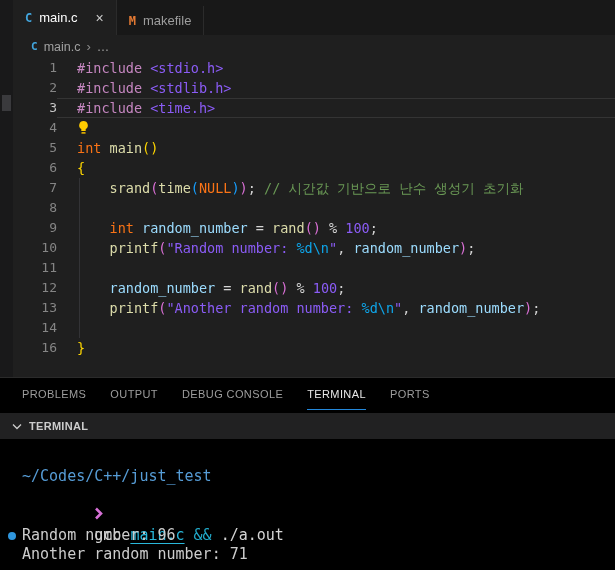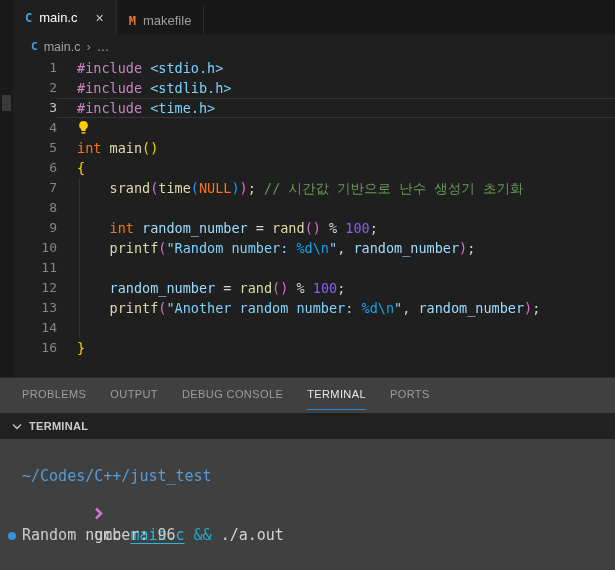--- a/index.html
+++ b/index.html
@@ -33,29 +33,29 @@
   .editor { position:absolute; left:13px; top:58px; width:602px; height:319px;
     background:#1f1f1f; font-family:"DejaVu Sans Mono", monospace; font-size:13.5px; }
   .row { display:flex; height:20px; line-height:20px; white-space:pre; }
   .ln { width:44px; text-align:right; color:#858585; flex:0 0 44px; font-size:13px; }
   .row.active .ln { color:#c6c6c6; }
   .code { flex:1 1 auto; padding-left:20px; position:relative; color:#d4d4d4; }
   .row.active .code { border-top:1px solid #343434; border-bottom:1px solid #343434;
     line-height:18px; }
   .code.guide::before { content:""; position:absolute; left:22px; top:0; bottom:0;
     width:1px; background:#333336; }
-  .t-pp  { color:#c586c0; } .t-str { color:#7dd3fc; } .t-esc { color:#0ea5e9; }
+  .t-pp  { color:#c586c0; } .t-str { color:#8b5cf6; } .t-esc { color:#0ea5e9; }
   .t-fn  { color:#dcdcaa; } .t-kw  { color:#f97316; } .t-var { color:#9cdcfe; }
   .t-num { color:#8b5cf6; } .t-com { color:#6a9955; } .t-b1  { color:#ffd700; }
   .t-b2  { color:#da70d6; } .t-b3  { color:#179fff; } .t-plain { color:#d4d4d4; }
   .bulb { display:inline-block; vertical-align:-2px; }
 
   
   .panel { position:absolute; left:0; top:377px; width:615px; height:193px;
-    background:#404040; border-top:1px solid #2b2b2b; }
+    background:#000000; border-top:1px solid #2b2b2b; }
   .panel-tabs { height:32px; display:flex; align-items:center; gap:24px;
     padding-left:22px; }
   .ptab { font-size:11px; letter-spacing:0.4px; color:#9d9d9d; cursor:pointer;
     height:32px; display:flex; align-items:center; border-bottom:1.5px solid transparent; }
   .ptab.active { color:#e7e7e7; border-bottom:1.5px solid #2488db; }
   .terminal-header { margin-top:3px; height:26px; background:#212122;
     display:flex; align-items:center; padding-left:12px; gap:7px;
     font-size:11px; font-weight:bold; letter-spacing:0.3px; color:#cccccc; cursor:pointer; }
   .terminal { position:relative; padding:28px 0 0 22px;
     font-family:"DejaVu Sans Mono", monospace; font-size:15px; color:#cccccc; }
@@ -136,15 +136,16 @@
       <div class="tline t-cwd">~/Codes/C++/just_test</div>
       <div class="tline">
         <svg class="prompt-svg" width="9" height="13" viewBox="0 0 9 13">
           <polyline points="2,1.5 7,6.5 2,11.5" fill="none" stroke="#d670d6" stroke-width="2.6"></polyline>
         </svg>
       </div>
       <div class="tline">
         <span class="cmd-dot"></span><span id="cmdline"><span class="t-plain">gcc </span><span class="t-link">main.c</span><span class="t-plain"> </span><span class="t-op">&amp;&amp;</span><span class="t-plain"> ./a.out</span></span>
       </div>
       <div class="tline">Random number: 96</div>
+      <div class="tline">Another random number: 71</div>
     </div>
   </div>
 </div>
 
 </body></html>

